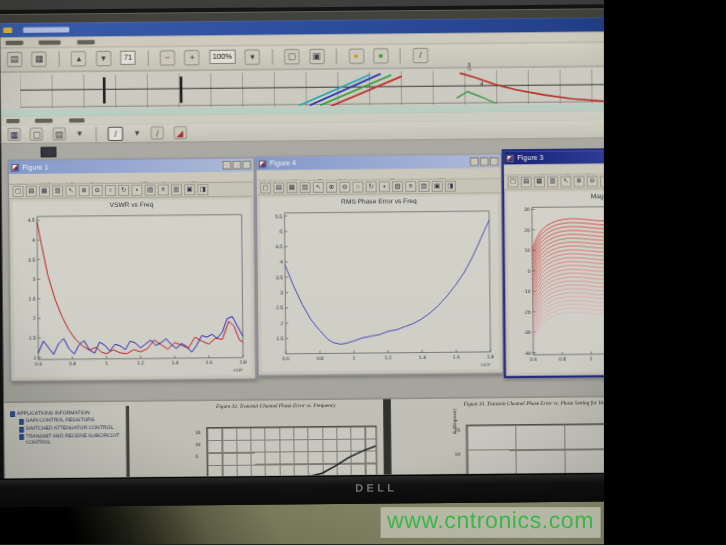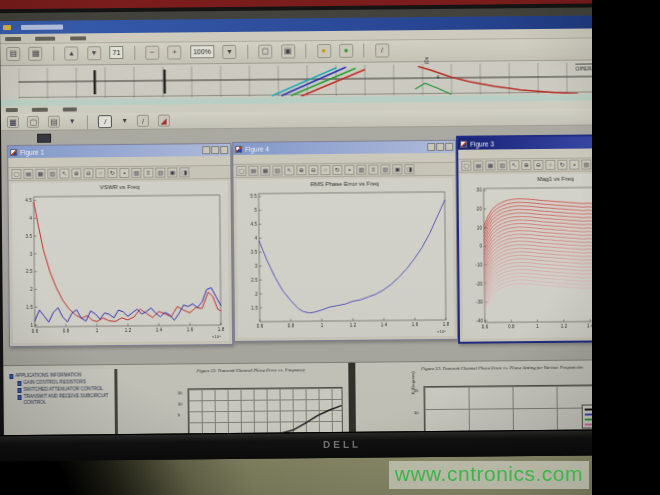--- a/index.html
+++ b/index.html
@@ -1,17 +1,17 @@
 <!DOCTYPE html>
 <html><head>
 <meta charset="utf-8">
 <style>
   html,body{margin:0;padding:0;background:#000;}
   *{box-sizing:border-box;font-family:"Liberation Sans",sans-serif;}
-  .photo{position:relative;width:592px;height:495px;overflow:hidden;background:#7f1d1d;}
+  .photo{position:relative;width:549px;height:495px;overflow:hidden;background:#404040;}
 
   
   .desk{position:absolute;left:0;top:438px;width:660px;height:57px;
     background:linear-gradient(90deg,#6f7050 0%,#8e8f6a 35%,#a2a37e 75%,#9a9b76 100%);}
   .desk-shadow{position:absolute;left:0;top:440px;width:300px;height:55px;
     background:linear-gradient(68deg,#000 0%,#000 22%,rgba(10,10,5,.75) 38%,rgba(40,40,25,.25) 60%,transparent 80%);}
 
   
   .monitor{position:absolute;left:-4px;top:6px;width:668px;height:452px;background:#141414;transform:rotate(-0.55deg);}
   .screen{position:absolute;left:6px;top:4px;width:654px;height:422px;background:#b4b4ac;overflow:hidden;filter:blur(.3px);}

